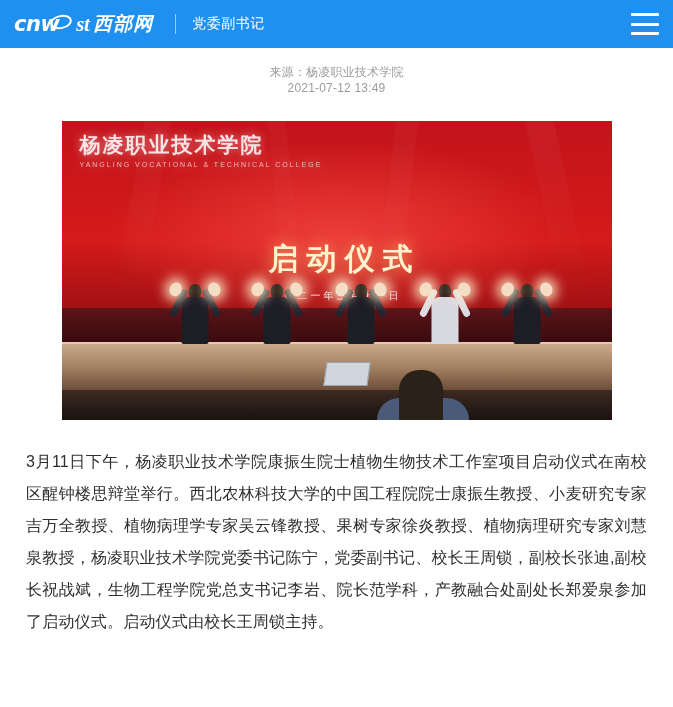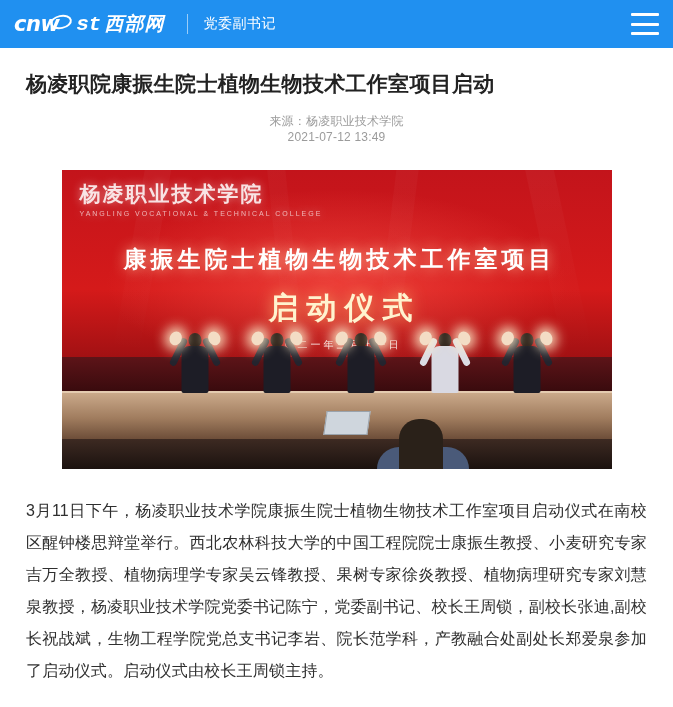--- a/index.html
+++ b/index.html
@@ -56,21 +56,21 @@
     left: -9px;
     top: 1px;
     width: 22px;
     height: 14px;
     border: 2px solid #ffffff;
     border-radius: 50%;
     transform: rotate(-12deg);
     box-sizing: border-box;
   }
   .logo-cnword {
-    font-family: Liberation Mono, monospace;
+    font-family: Liberation Serif, serif;
     font-size: 21px;
     font-weight: bold;
     font-style: italic;
     color: #ffffff;
     letter-spacing: -0.5px;
     line-height: 1;
     position: relative;
     z-index: 2;
   }
   .logo-zh {
@@ -353,21 +353,20 @@
     <div class="header-channel">党委副书记</div>
     <div class="menu-btn">
       <span></span>
         <span></span>
         <span></span>
     </div>
   </div>
 
   <div class="article">
 
-    <h1 class="title">杨凌职院康振生院士植物生物技术工作室项目启动</h1>
 
     <div class="meta">
       <div class="meta-source">
         <span>来源：</span><span>杨凌职业技术学院</span>
       </div>
       <div class="meta-time">2021-07-12 13:49</div>
     </div>
 
     <div class="photo-wrap">
       <div class="photo">
@@ -375,21 +374,20 @@
         <div class="ray" style="left:90px; top:-40px; width:26px; height:230px; transform:rotate(10deg); opacity:.22;"></div>
         <div class="ray" style="left:200px; top:-50px; width:18px; height:250px; transform:rotate(-6deg); opacity:.18;"></div>
         <div class="ray" style="left:340px; top:-45px; width:22px; height:240px; transform:rotate(7deg); opacity:.2;"></div>
         <div class="ray" style="left:455px; top:-40px; width:28px; height:230px; transform:rotate(-12deg); opacity:.22;"></div>
 
         <div class="scr-top">
           <span>杨凌职业技术学院</span>
           <small>YANGLING VOCATIONAL &amp; TECHNICAL COLLEGE</small>
         </div>
 
-        <div class="scr-line1">康振生院士植物生物技术工作室项目</div>
         <div class="scr-line2">启动仪式</div>
         <div class="scr-date">二〇二一年三月十一日</div>
 
         <div class="stage">
           <div class="desk"></div>
           <div class="desk-front"></div>
         </div>
 
         <div class="person" style="left:116px;">
           <div class="head"></div>

